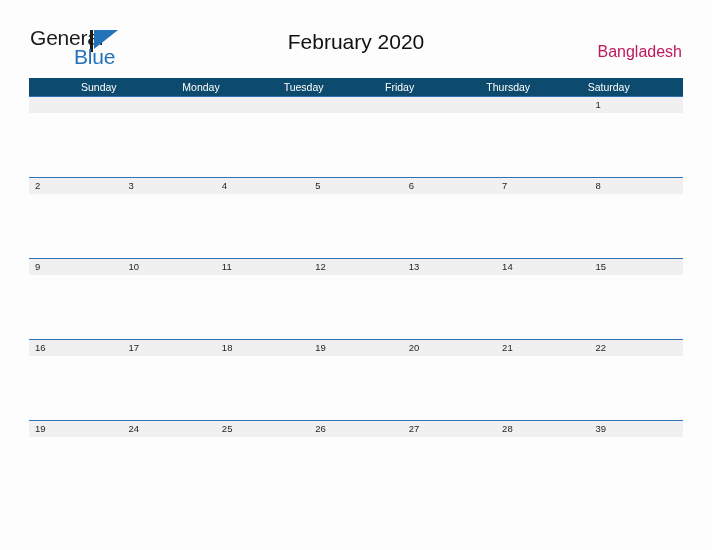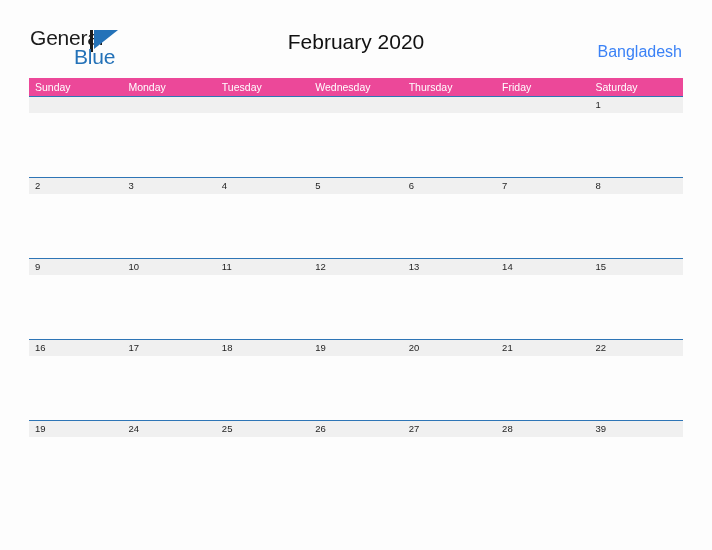--- a/index.html
+++ b/index.html
@@ -80,38 +80,39 @@
     font-family: "Liberation Sans", sans-serif;
     font-weight: normal;
     letter-spacing: 0px;
   }
 
   .country {
     position: absolute;
     right: 30px;
     top: 43px;
     font-size: 16px;
-    color: #3b82f6;
+    color: #be185d;
     font-family: "Liberation Sans", sans-serif;
     white-space: nowrap;
   }
 
   
   .calendar {
     position: absolute;
     left: 29px;
     top: 78px;
     width: 654px;
   }
 
   .weekdays {
     display: flex;
     width: 100%;
     height: 18px;
-    background: #ec4899;
+    background: #0c4a6e;
+    padding-left: 46px;
   }
   .weekday {
     flex: 1 1 0;
     color: #ffffff;
     font-size: 10.5px;
     line-height: 18px;
     padding-left: 6px;
     font-family: "Liberation Sans", sans-serif;
     white-space: nowrap;
     overflow: hidden;
@@ -182,23 +183,22 @@
 
     <div class="country">Bangladesh</div>
   </div>
 
   <div class="calendar">
 
     <div class="weekdays">
       <div class="weekday">Sunday</div>
       <div class="weekday">Monday</div>
       <div class="weekday">Tuesday</div>
-      <div class="weekday">Wednesday</div>
+      <div class="weekday">Friday</div>
       <div class="weekday">Thursday</div>
-      <div class="weekday">Friday</div>
       <div class="weekday">Saturday</div>
     </div>
 
     <div class="week">
       <div class="daynum-band">
         <div class="daycell-num"></div>
         <div class="daycell-num"></div>
         <div class="daycell-num"></div>
         <div class="daycell-num"></div>
         <div class="daycell-num"></div>

